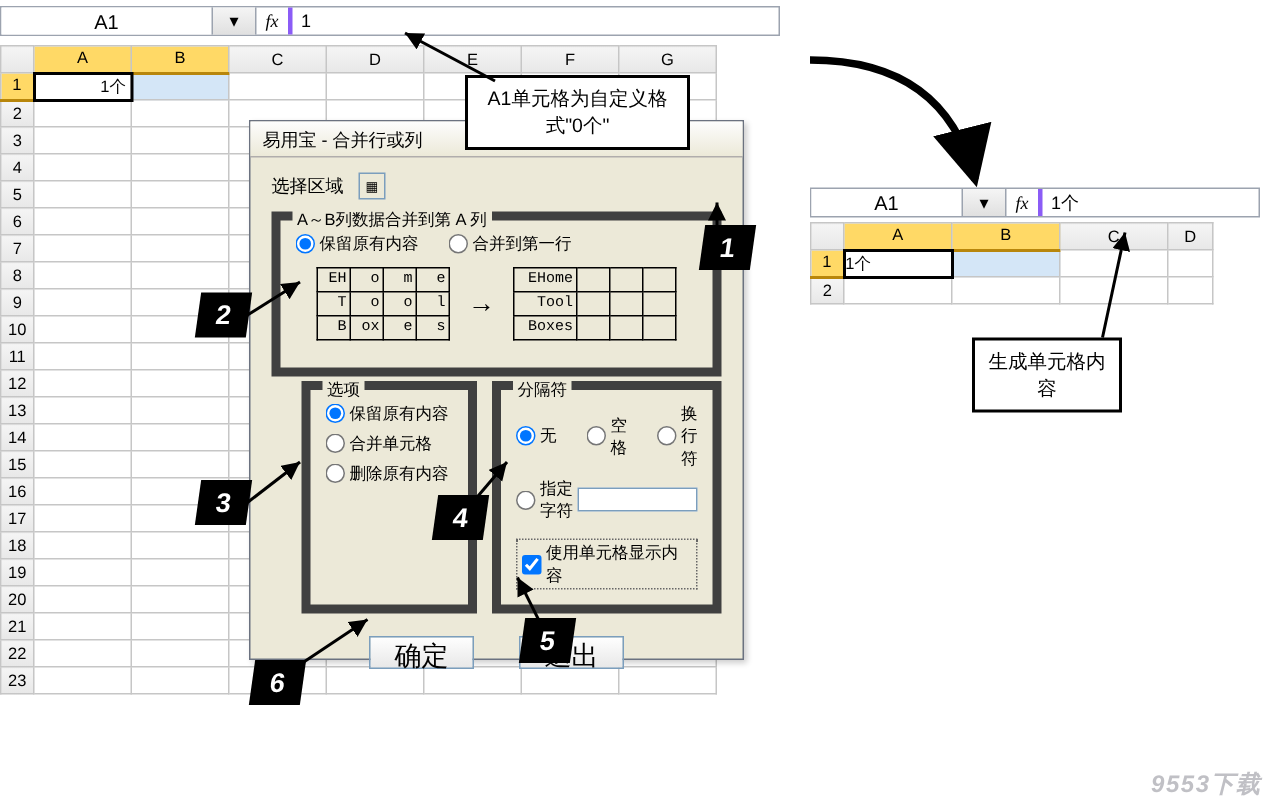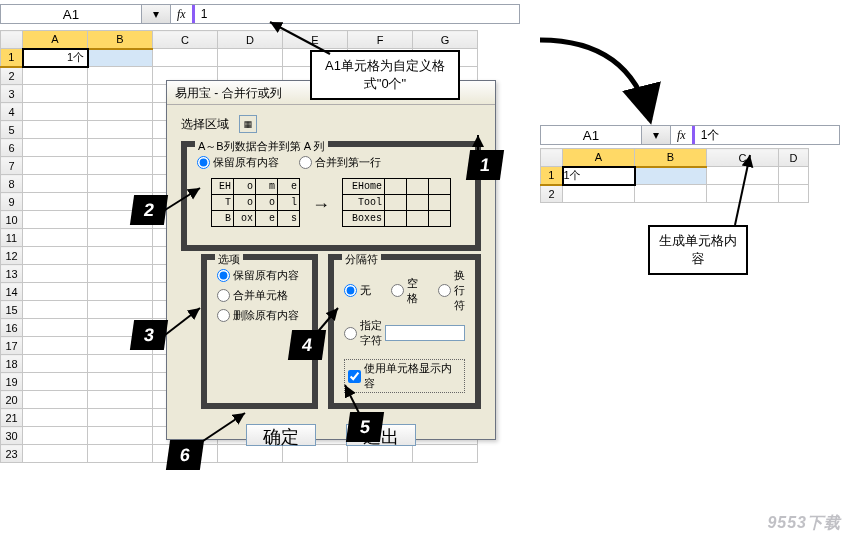--- a/index.html
+++ b/index.html
@@ -295,21 +295,21 @@
           <th class="rowhdr">21</th>
           <td></td>
           <td></td>
           <td></td>
           <td></td>
           <td></td>
           <td></td>
           <td></td>
         </tr>
     <tr>
-          <th class="rowhdr">30</th>
+          <th class="rowhdr">22</th>
           <td></td>
           <td></td>
           <td></td>
           <td></td>
           <td></td>
           <td></td>
           <td></td>
         </tr>
     <tr>
           <th class="rowhdr">23</th>

